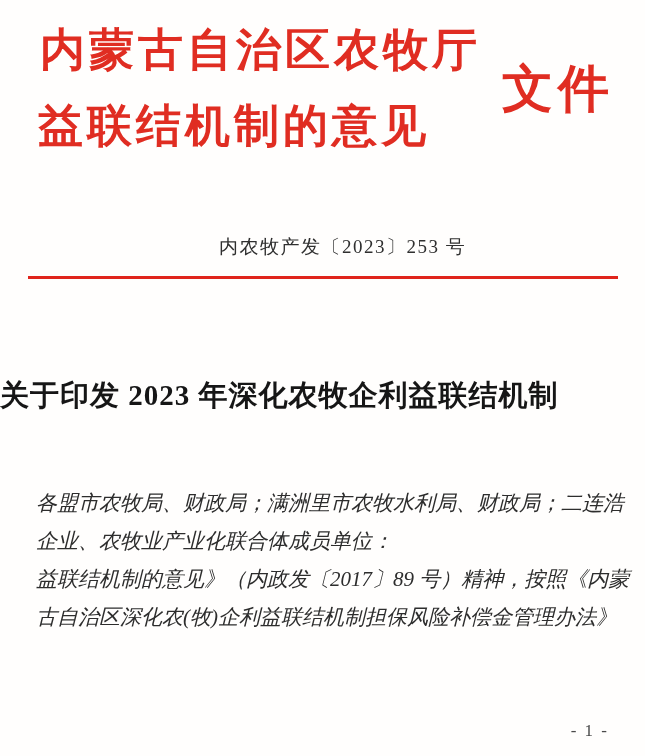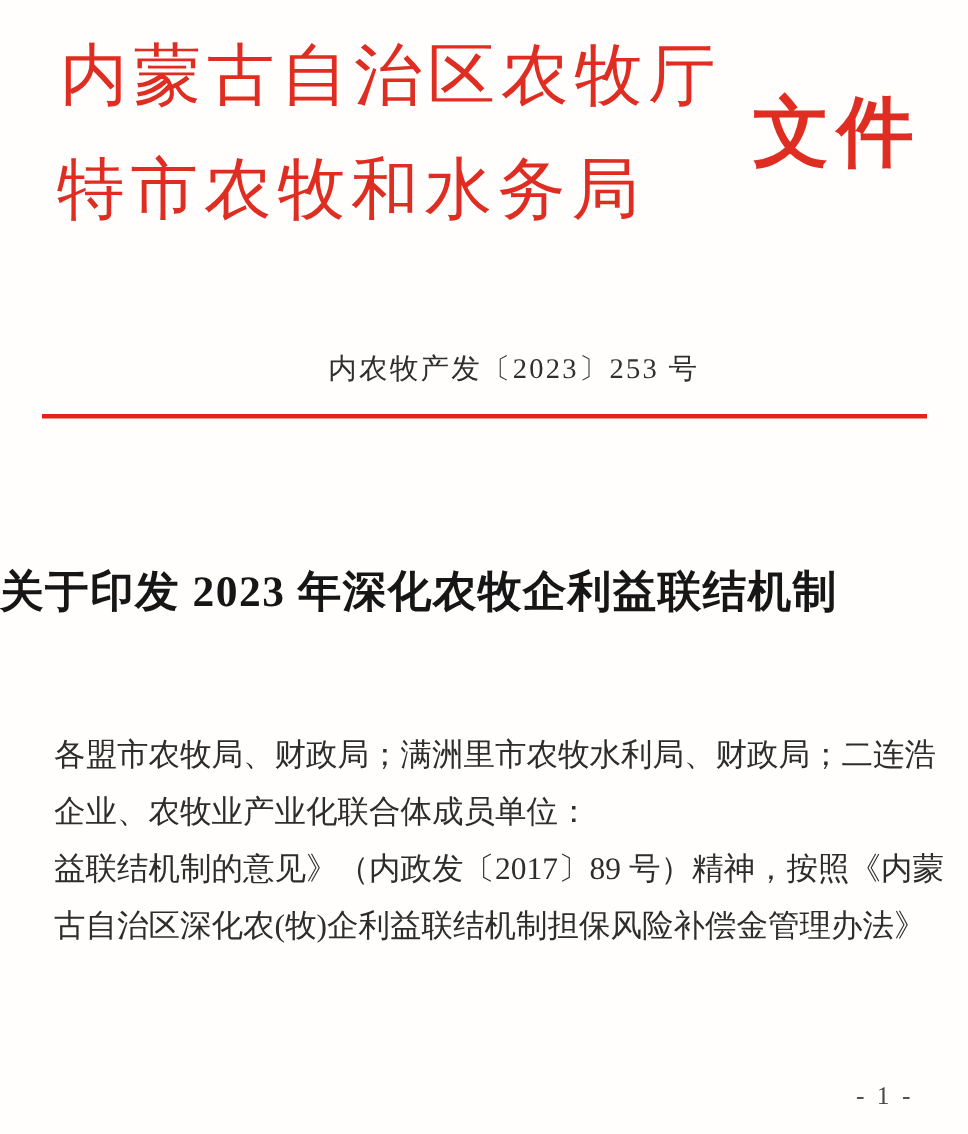--- a/index.html
+++ b/index.html
@@ -12,21 +12,21 @@
     width: 645px;
     height: 756px;
     background: #fffefd;
     overflow: hidden;
     font-family: "Liberation Serif", "DejaVu Serif", serif;
   }
   
   .agency-line {
     position: absolute;
     color: #e02d22;
-    font-weight: normal;
+    font-weight: bold;
     font-size: 45px;
     letter-spacing: 4px;
     white-space: nowrap;
     line-height: 1;
   }
   .agency-line-1 { left: 40px; top: 28px; }
   .agency-line-2 { left: 38px; top: 104px; }
   .doc-word {
     position: absolute;
     left: 502px;
@@ -74,20 +74,21 @@
   }
   
   .doc-body {
     position: absolute;
     left: 36px;
     top: 484px;
     width: 574px;
     font-size: 21px;
     color: #2d2d2d;
     line-height: 38px;
+    font-style: italic;
   }
   .body-line {
     height: 38px;
     text-align: justify;
     text-align-last: justify;
     white-space: nowrap;
   }
   .body-line.last-of-para {
     text-align-last: left;
   }
@@ -104,21 +105,21 @@
     letter-spacing: 2px;
   }
 </style>
 </head>
 <body>
 
 <div class="page">
 
   <div class="letterhead">
     <div class="agency-line agency-line-1">内蒙古自治区农牧厅</div>
-    <div class="agency-line agency-line-2">特市农牧和水务局</div>
+    <div class="agency-line agency-line-2">益联结机制的意见</div>
     <div class="doc-word">文件</div>
   </div>
 
   <div class="doc-number">内农牧产发〔2023〕253 号</div>
 
   <div class="red-rule"></div>
 
   <div class="doc-title">
     <div>关于印发 2023 年深化农牧企利益联结机制</div>
   </div>

